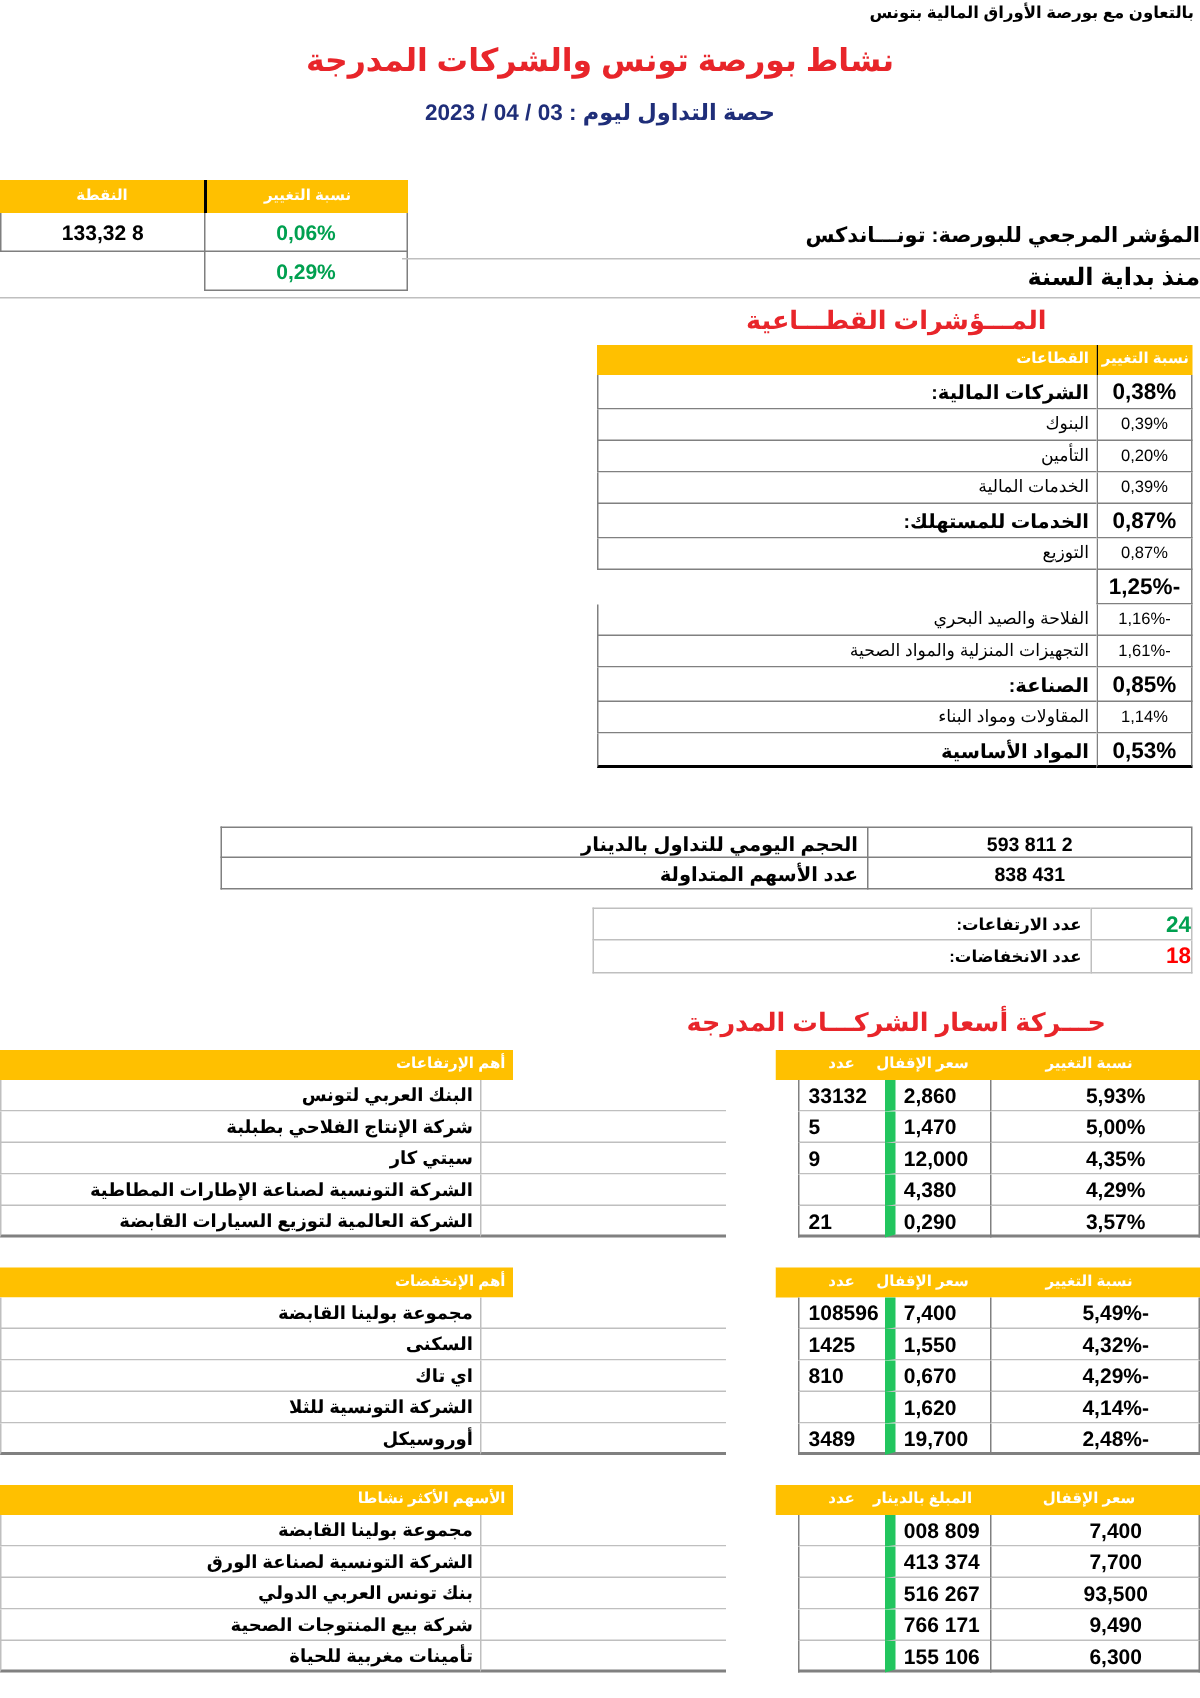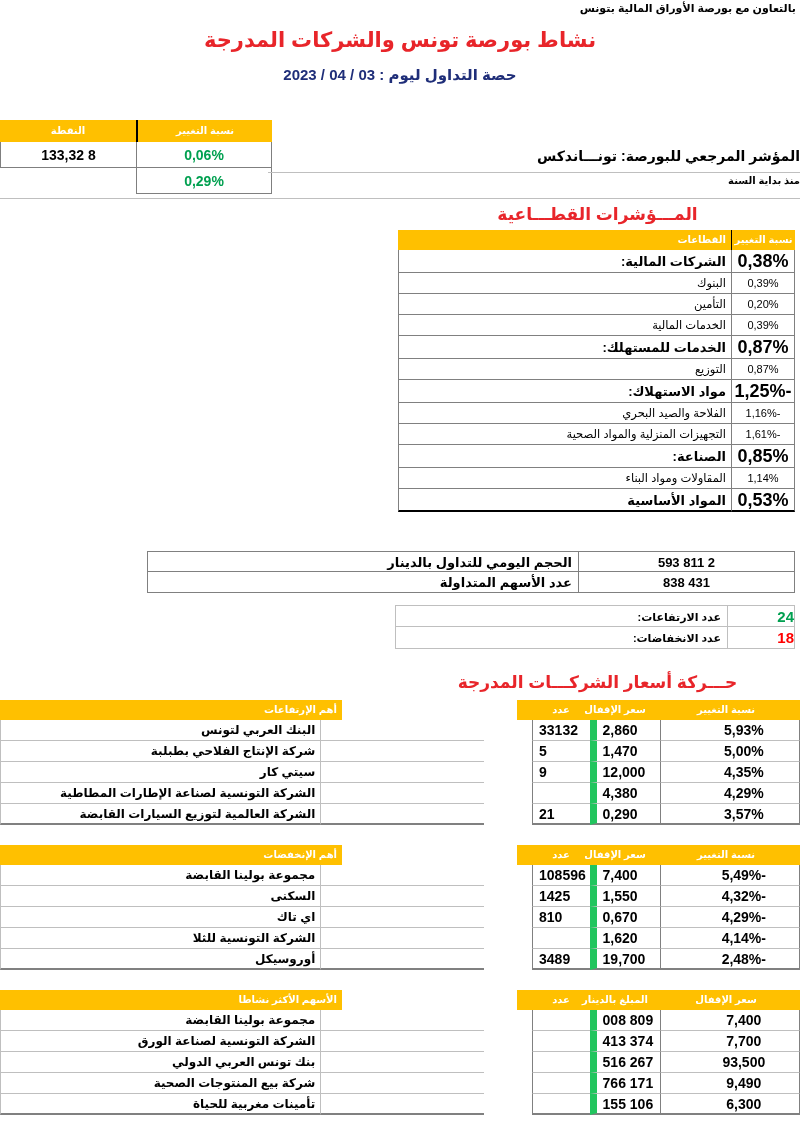--- a/index.html
+++ b/index.html
@@ -86,21 +86,21 @@
   .idx-chg { width: 136px; text-align: center; font-weight: bold; color: #00A050;
              border-right: 1px solid #7F7F7F; border-left: 1px solid #7F7F7F;
              border-bottom: 1px solid #7F7F7F; box-sizing: border-box; }
   .idx-pt  { width: 136px; text-align: center; font-weight: bold;
              border-left: 1px solid #7F7F7F; border-bottom: 1px solid #7F7F7F;
              box-sizing: border-box;}
   .idx-pt.empty { border-left: none; border-bottom: none; }
   #idx-label-1 { top: 148px; right: 0; width: 770px; text-align: right;
                  font-size: 14px; font-weight: bold; direction: rtl; }
   #idx-label-2 { top: 175px; right: 0; width: 770px; text-align: right;
-                 font-size: 10px; font-weight: bold; direction: rtl; }
+                 font-size: 16px; font-weight: bold; direction: rtl; }
   #idx-rule-1 { top: 172px; left: 268px; width: 630px; height: 0;
                 border-top: 1px solid #BFBFBF; }
   #idx-rule-2 { top: 198px; left: 0px; width: 900px; height: 0;
                 border-top: 1px solid #BFBFBF; }
 
   
   .sec-head {
     font-size: 17px; font-weight: bold; color: #E8252A;
     text-align: center; direction: rtl; letter-spacing: 1px;
   }
@@ -113,21 +113,21 @@
   #sector-table .spct {
     width: 64px; box-sizing: border-box; text-align: center;
     border-right: 1px solid #808080; border-left: 1px solid #808080;
     border-bottom: 1px solid #808080;
   }
   #sector-table .sname {
     width: 333px; box-sizing: border-box; text-align: right; padding-right: 5px;
     border-left: 1px solid #808080; border-bottom: 1px solid #808080;
     direction: rtl;
   }
-  #sector-table .srow.major .spct { font-size: 18px; font-weight: bold; }
+  #sector-table .srow.major .spct { font-size: 15px; font-weight: bold; }
   #sector-table .srow.major .sname { font-size: 13px; font-weight: bold; }
   #sector-table .srow.minor .spct { font-size: 11px; font-weight: normal; }
   #sector-table .srow.minor .sname { font-size: 11.5px; font-weight: normal; }
   #sector-table .srow > div { height: 23px; line-height: 23px; }
   #sector-table .srow.minor > div { height: 21px; line-height: 21px; }
   #sector-hdr { display: flex; }
   #sector-hdr > div { height: 20px; line-height: 20px; }
   #sector-hdr .h1 { width: 64px; border-left: 1px solid #000; }
   #sector-hdr .h2 { width: 333px; }
   #sector-table .last .spct, #sector-table .last .sname { border-bottom: 2px solid #000; }
@@ -250,21 +250,20 @@
   <div class="srow major">
     <div class="spct cell">0,87%</div>
     <div class="sname cell">الخدمات للمستهلك:</div>
   </div>
   <div class="srow minor">
     <div class="spct cell">0,87%</div>
     <div class="sname cell">التوزيع</div>
   </div>
   <div class="srow major">
     <div class="spct cell">-1,25%</div>
-    <div class="sname cell">مواد الاستهلاك:</div>
   </div>
   <div class="srow minor">
     <div class="spct cell">-1,16%</div>
     <div class="sname cell">الفلاحة والصيد البحري</div>
   </div>
   <div class="srow minor">
     <div class="spct cell">-1,61%</div>
     <div class="sname cell">التجهيزات المنزلية والمواد الصحية</div>
   </div>
   <div class="srow major">

